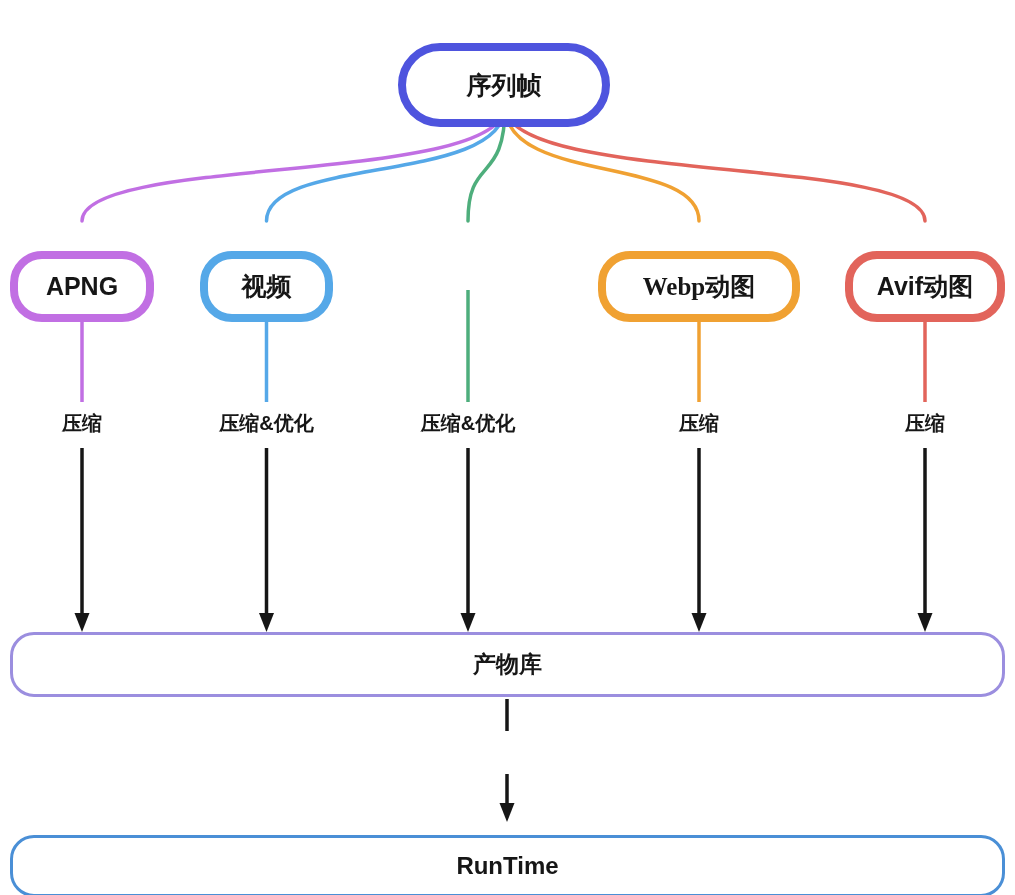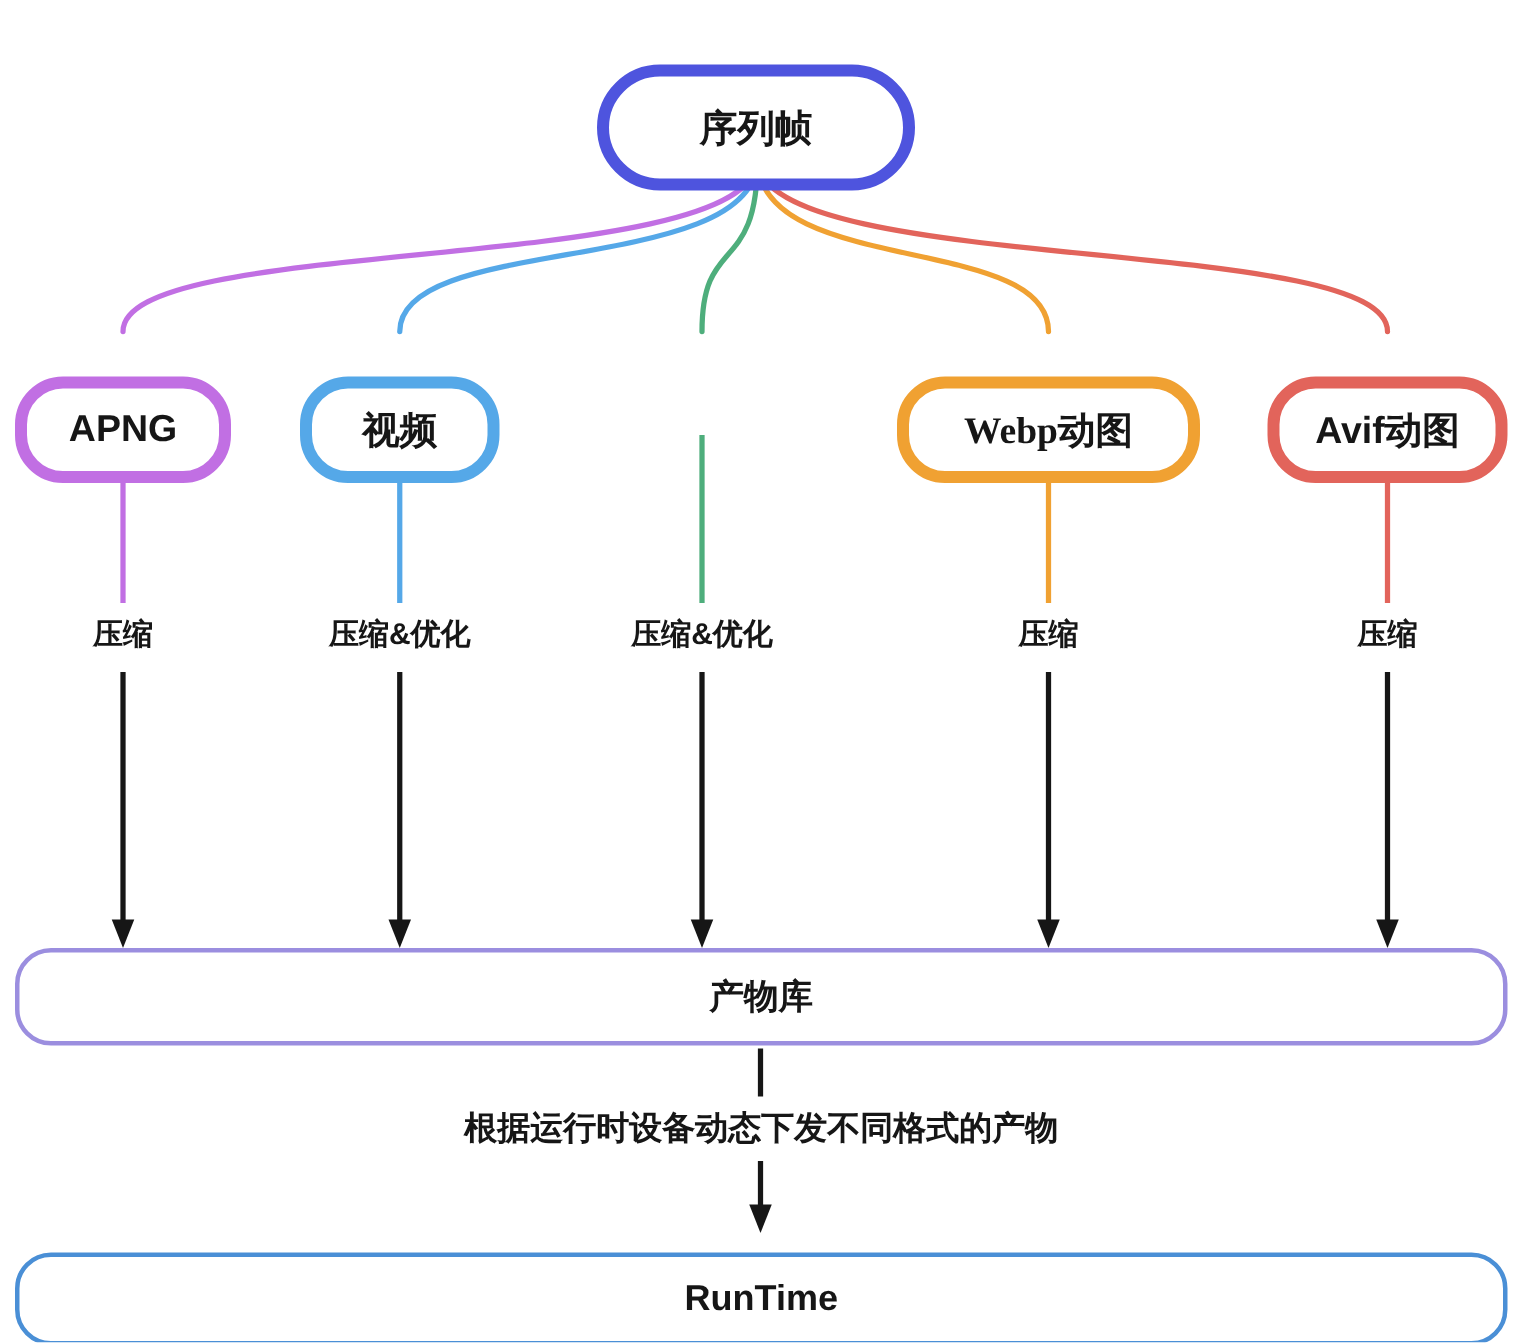--- a/index.html
+++ b/index.html
@@ -104,19 +104,18 @@
   <div class="process" data-idx="0" style="left: -8px;">压缩</div>
   <div class="process" data-idx="1" style="left: 176.5px;">压缩&amp;优化</div>
   <div class="process" data-idx="2" style="left: 378px;">压缩&amp;优化</div>
   <div class="process" data-idx="3" style="left: 609px;">压缩</div>
   <div class="process" data-idx="4" style="left: 835px;">压缩</div>
 
   <div class="wide hub" id="node-hub" style="border-color: rgb(155, 142, 223);">
     <span>产物库</span>
   </div>
 
-  <div class="midnote">根据运行时设备动态下发不同格式的产物</div>
 
   <div class="wide runtime" id="node-runtime" style="border-color: rgb(74, 143, 214); margin-top: 12px;">
     <span>RunTime</span>
   </div>
 
 </div>
 
 </body></html>

